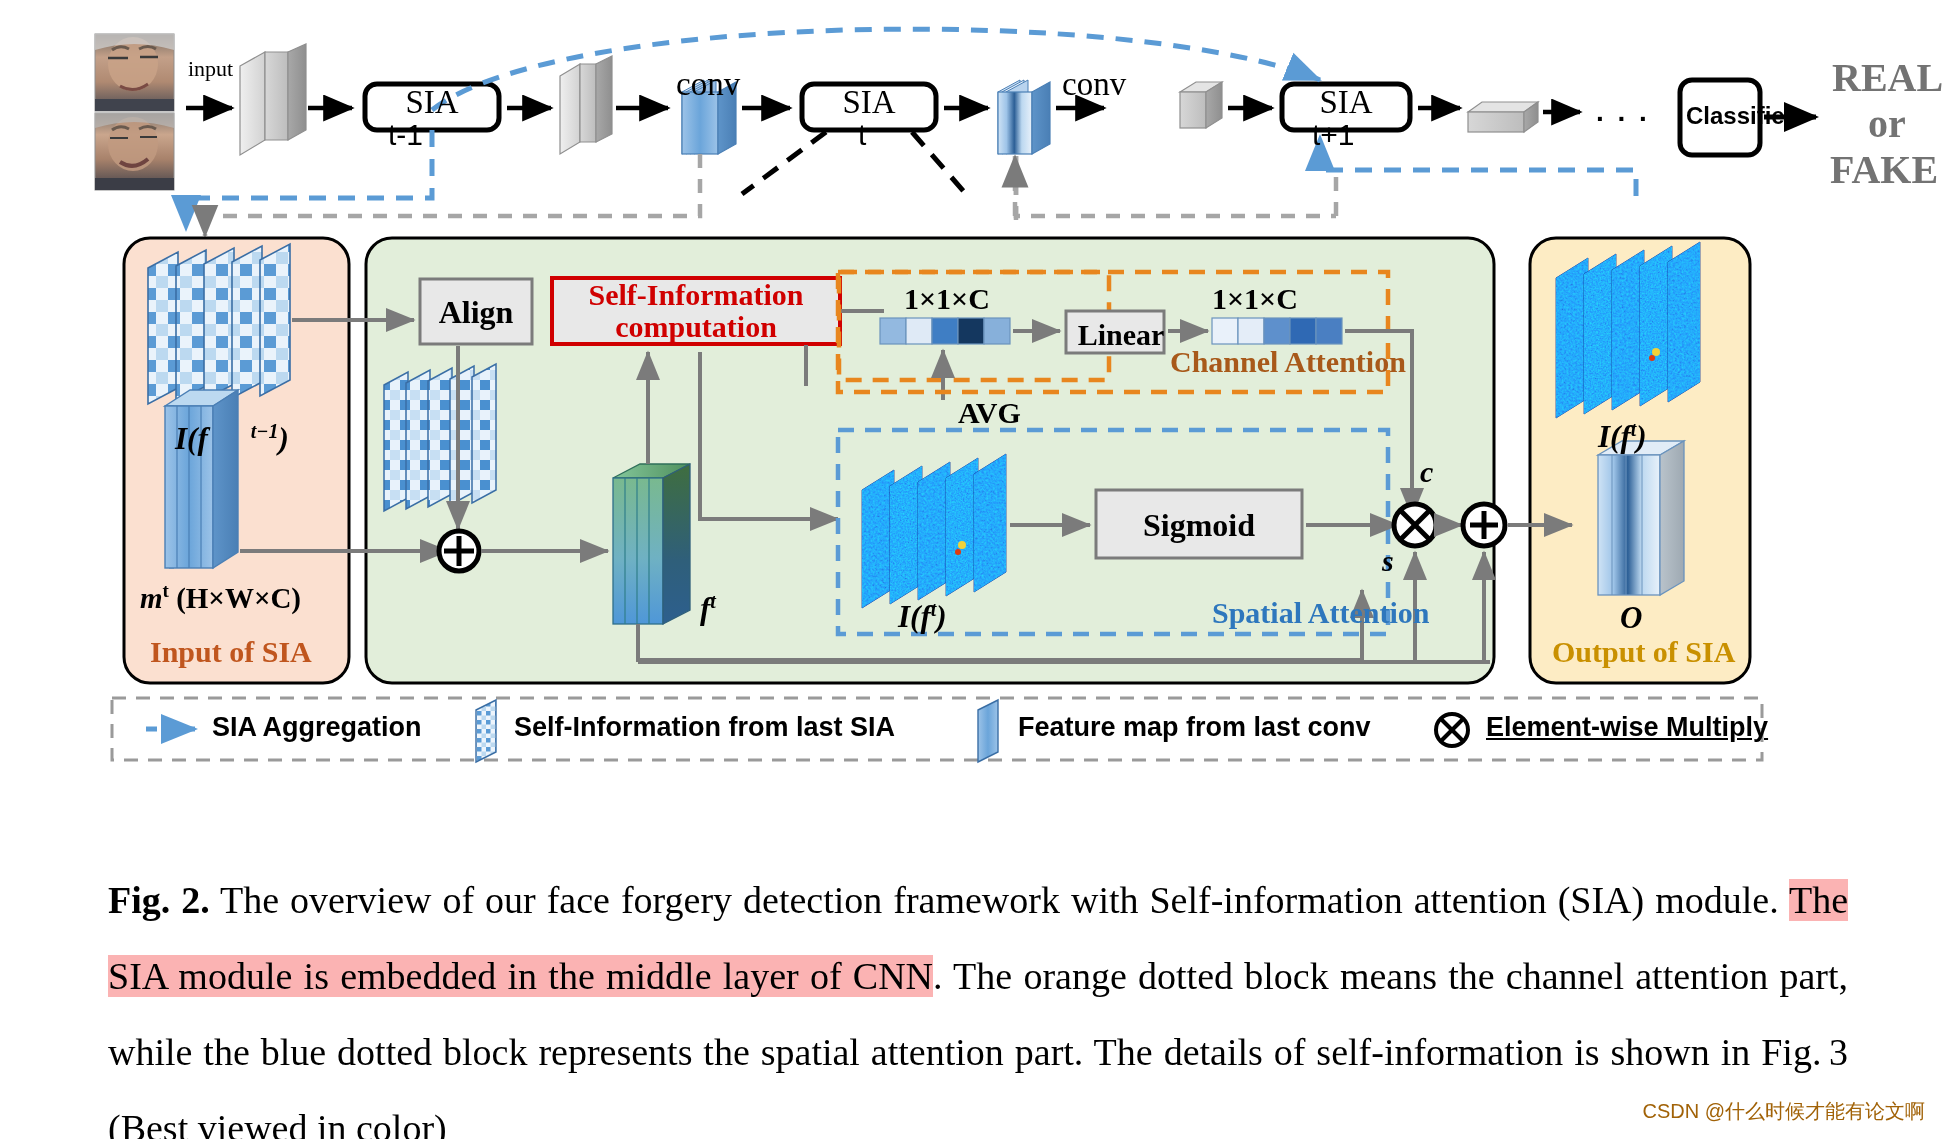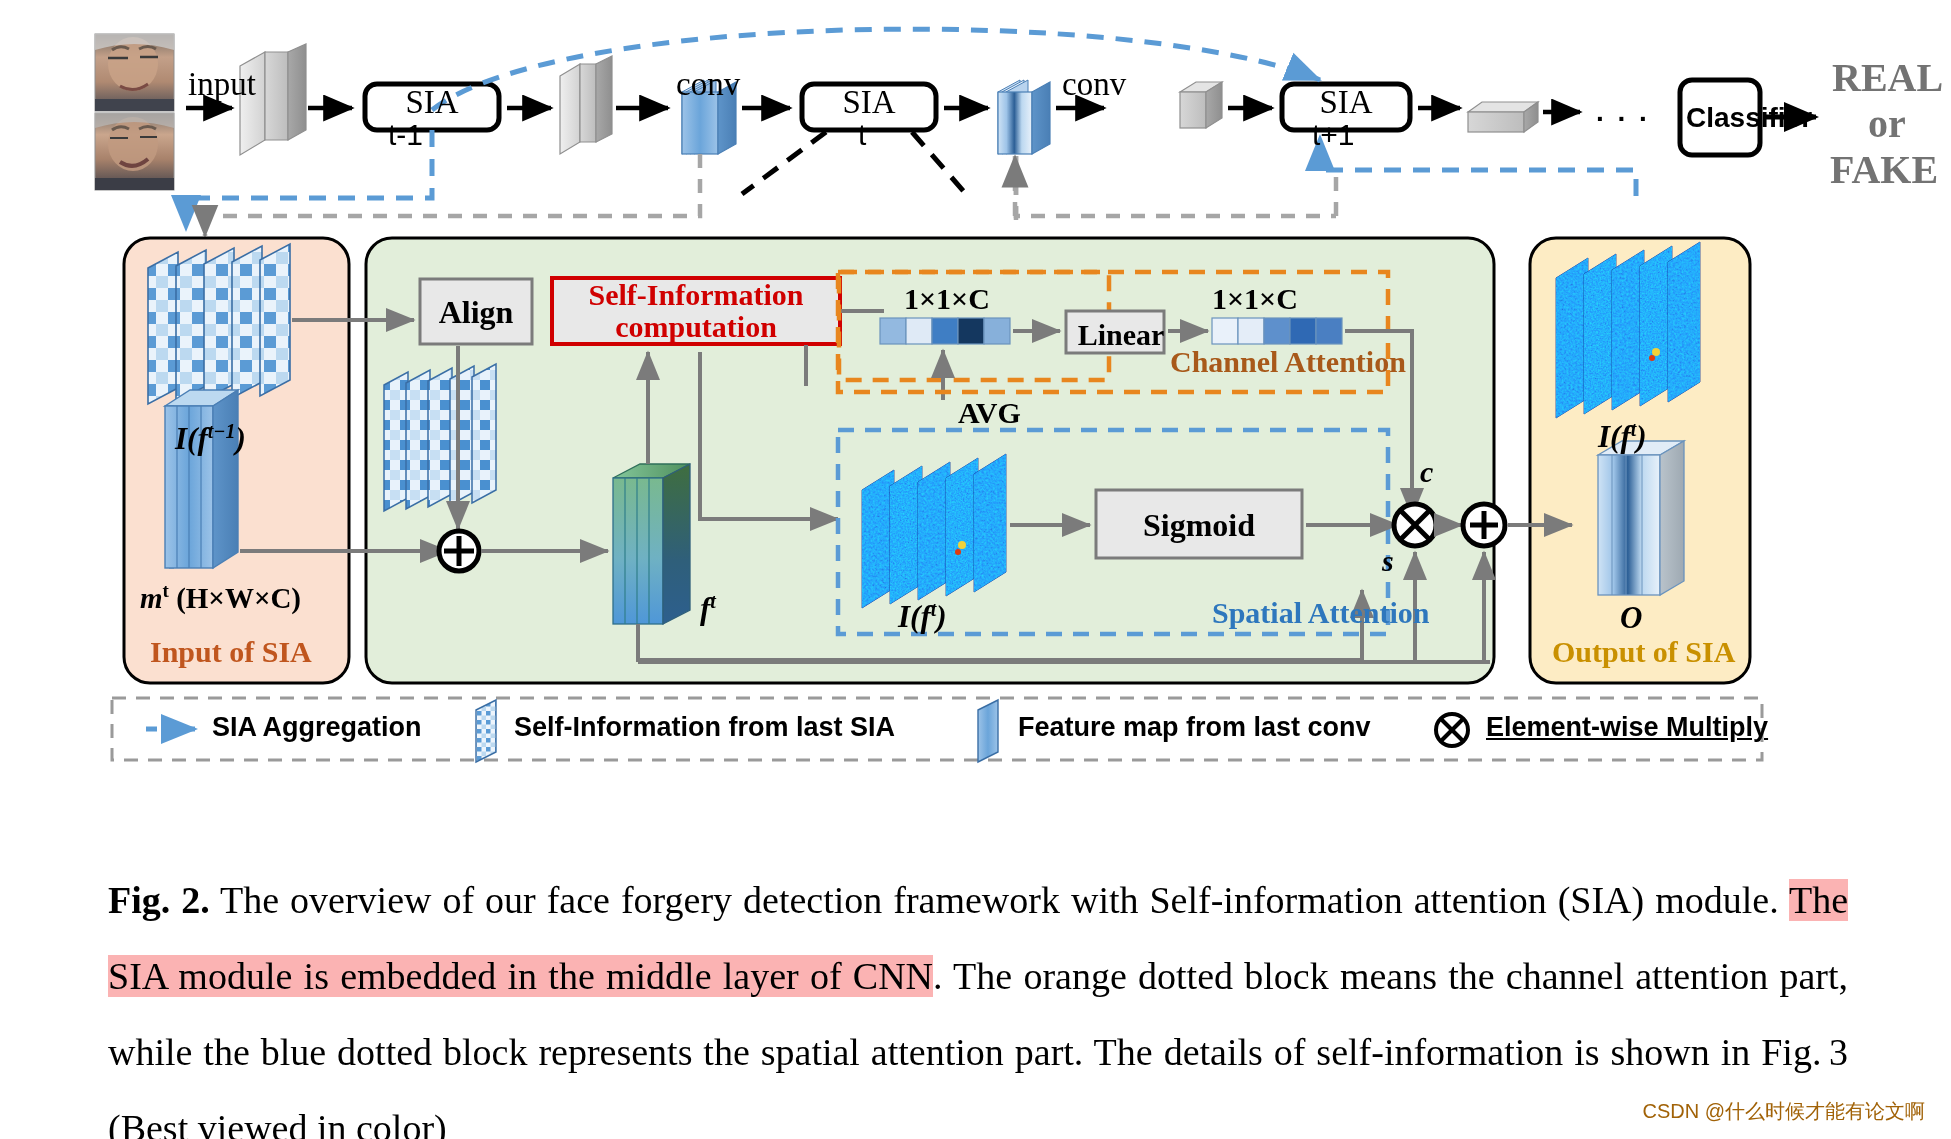--- a/index.html
+++ b/index.html
@@ -506,44 +506,44 @@
       <polygon points="978,710 998,700 998,752 978,762" fill="url(#bluFace)" stroke="#3a6ea5" stroke-width="1.4"></polygon>
     </g>
 
     <g>
       <circle cx="1452" cy="730" r="16" fill="#fff" stroke="#000" stroke-width="4"></circle>
       <line x1="1441" y1="719" x2="1463" y2="741" stroke="#000" stroke-width="4"></line>
       <line x1="1463" y1="719" x2="1441" y2="741" stroke="#000" stroke-width="4"></line>
     </g>
   </svg>
 
-  <div class="txt serif" style="left:188px;top:66px;font-size:33px;text-align:right;">input</div>
+  <div class="txt serif" style="left:188px;top:56px;font-size:22px;text-align:right;">input</div>
   <div class="txt serif" style="left:379px;top:84px;font-size:33px;width:106px;text-align:center;">SIA</div>
   <div class="txt sans" style="left:388px;top:118px;font-size:30px;">t-1</div>
 
   <div class="txt serif" style="left:676px;top:66px;font-size:33px;">conv</div>
 
   <div class="txt serif" style="left:816px;top:84px;font-size:33px;width:106px;text-align:center;">SIA</div>
   <div class="txt sans" style="left:858px;top:118px;font-size:30px;">t</div>
 
   <div class="txt serif" style="left:1062px;top:66px;font-size:33px;">conv</div>
 
   <div class="txt serif" style="left:1294px;top:84px;font-size:33px;width:104px;text-align:center;">SIA</div>
   <div class="txt sans" style="left:1312px;top:118px;font-size:30px;">t+1</div>
 
   <div class="txt sans b" style="left:1596px;top:96px;font-size:28px;letter-spacing:3px;color:#000;">. . .</div>
 
-  <div class="txt sans b" style="left:1686px;top:102px;font-size:28px;width:68px;text-align:center;">Classifier</div>
+  <div class="txt sans b" style="left:1686px;top:102px;font-size:24px;width:68px;text-align:center;">Classifier</div>
 
   <div class="txt serif b lbl-red" style="left:1832px;top:54px;font-size:40px;">REAL</div>
   <div class="txt serif b lbl-red" style="left:1868px;top:100px;font-size:40px;">or</div>
   <div class="txt serif b lbl-red" style="left:1830px;top:146px;font-size:40px;">FAKE</div>
 
   <div class="txt serif b i" style="left:175px;top:420px;font-size:31px;">
-    <span>I(<i>f</i><sup style="font-size:20px;">t−1</sup>)</span>
+    <span>I(<i>f</i><sup style="font-size:20px;margin-left:43px;">t−1</sup>)</span>
   </div>
   <div class="txt serif b" style="left:140px;top:580px;font-size:29px;">
     <i>m</i><sup style="font-size:19px;">t</sup> (H×W×C)
   </div>
   <div class="txt serif b" style="left:150px;top:635px;font-size:30px;color:#c0561e;">Input of SIA</div>
 
   <div class="txt serif b" style="left:420px;top:294px;font-size:32px;width:112px;text-align:center;">Align</div>
 
   <div class="box-label serif b" style="left:552px;top:278px;width:288px;height:66px;font-size:30px;color:#d00000;line-height:32px;">
     <span>Self-Information computation</span>

